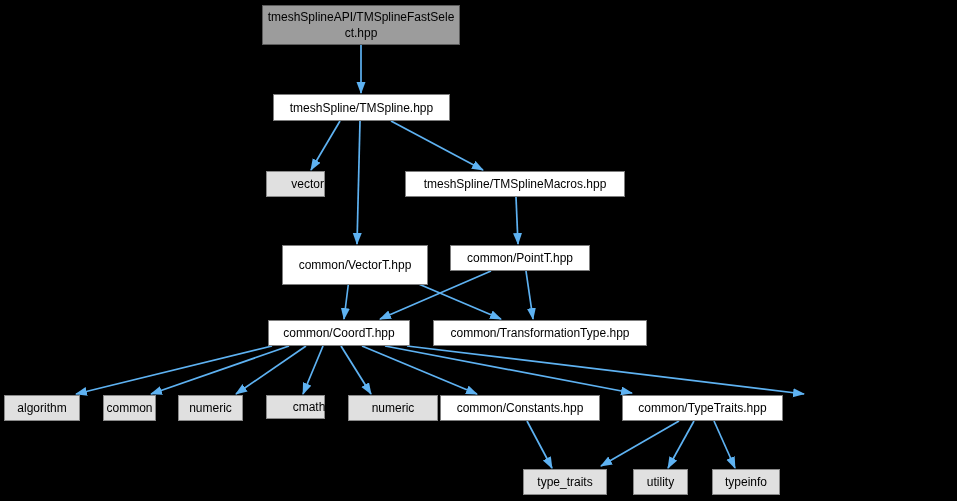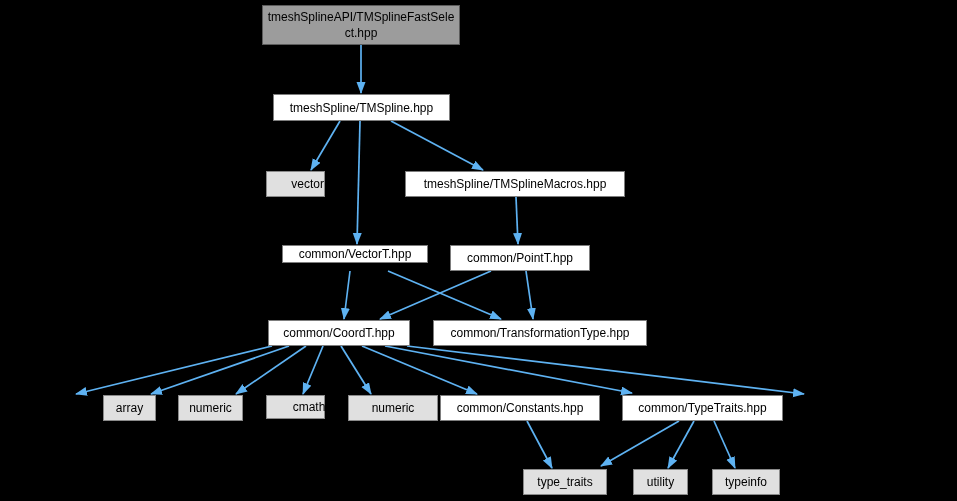--- a/index.html
+++ b/index.html
@@ -67,34 +67,37 @@
     </div>
     <div class="node node-internal" style="left: 273px; top: 94px; width: 177px; height: 27px;">
       <span>tmeshSpline/TMSpline.hpp</span>
     </div>
     <div class="node node-system" style="left: 266px; top: 171px; width: 59px; height: 26px; justify-content: flex-end;">
       <span>vector</span>
     </div>
     <div class="node node-internal" style="left: 405px; top: 171px; width: 220px; height: 26px;">
       <span>tmeshSpline/TMSplineMacros.hpp</span>
     </div>
-    <div class="node node-internal" style="left: 282px; top: 245px; width: 146px; height: 18px;">
+    <div class="node node-internal" style="left: 282px; top: 245px; width: 146px; height: 40px;">
       <span>common/VectorT.hpp</span>
     </div>
     <div class="node node-internal" style="left: 450px; top: 245px; width: 140px; height: 26px;">
       <span>common/PointT.hpp</span>
     </div>
     <div class="node node-internal" style="left: 268px; top: 320px; width: 142px; height: 26px;">
       <span>common/CoordT.hpp</span>
     </div>
     <div class="node node-internal" style="left: 433px; top: 320px; width: 214px; height: 26px;">
       <span>common/TransformationType.hpp</span>
     </div>
+    <div class="node node-system" style="left: 4px; top: 395px; width: 76px; height: 26px;">
+      <span>algorithm</span>
+    </div>
     <div class="node node-system" style="left: 103px; top: 395px; width: 53px; height: 26px;">
-      <span>array</span>
+      <span>common</span>
     </div>
     <div class="node node-system" style="left: 178px; top: 395px; width: 65px; height: 26px;">
       <span>numeric</span>
     </div>
     <div class="node node-system" style="left: 266px; top: 395px; width: 59px; height: 24px; padding-left: 27px;">
       <span>cmath</span>
     </div>
     <div class="node node-system" style="left: 348px; top: 395px; width: 90px; height: 26px;">
       <span>numeric</span>
     </div>

